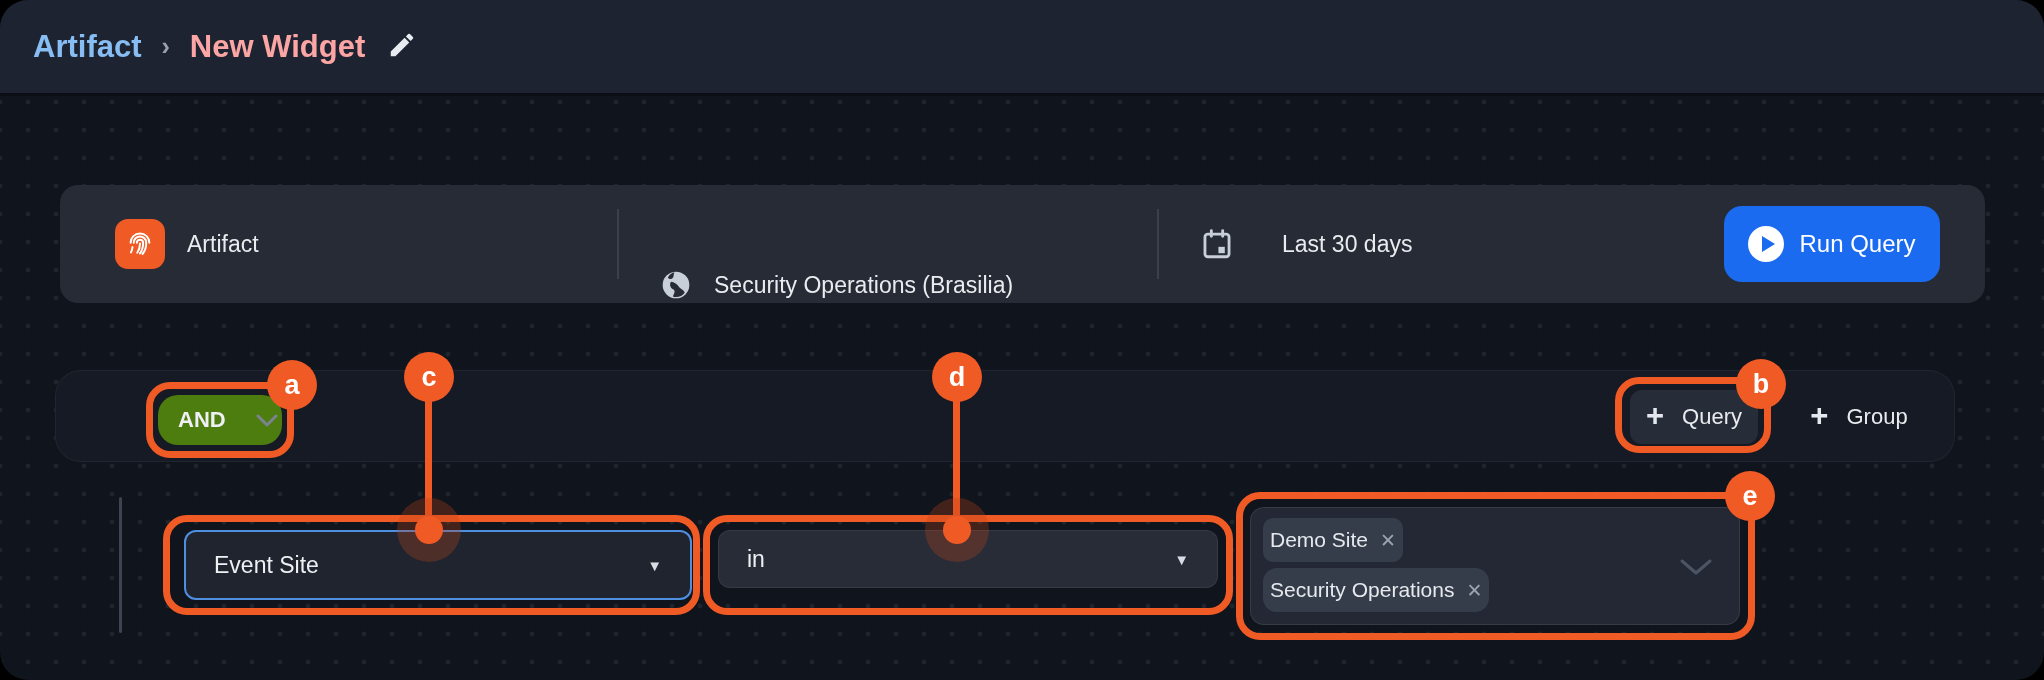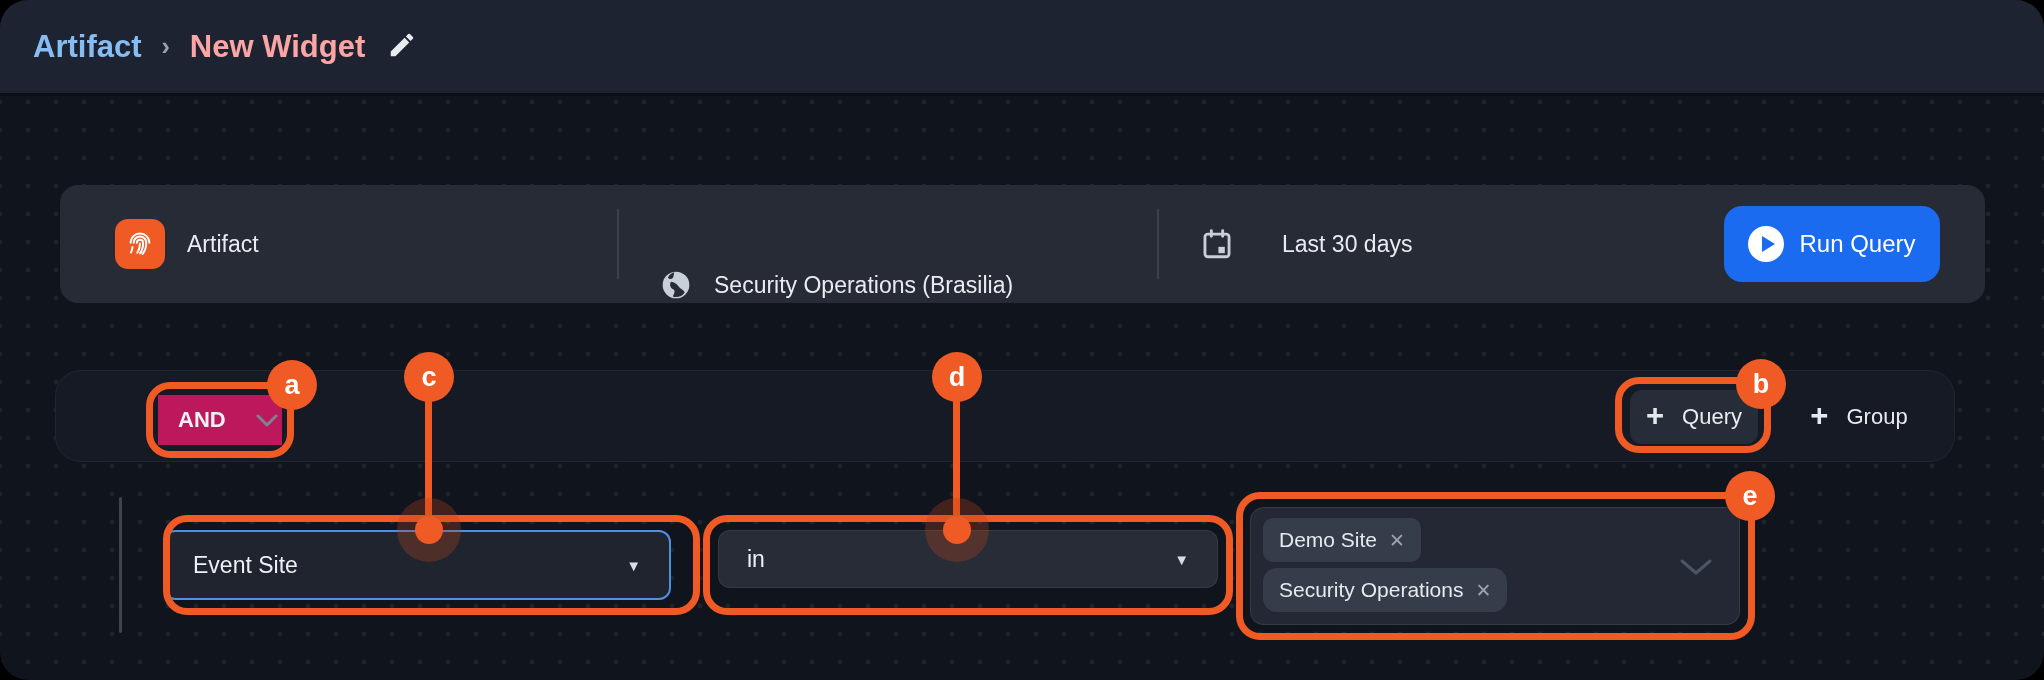--- a/index.html
+++ b/index.html
@@ -21,39 +21,39 @@
   .tb-item{position:absolute;top:0;height:100%;display:flex;align-items:center;gap:22px;color:#e9ebef;font-size:23px;cursor:pointer;}
   .tb-divider{position:absolute;top:24px;bottom:24px;width:2px;background:#3a404c;}
   .fp-badge{width:50px;height:50px;border-radius:13px;background:#f05a25;display:flex;align-items:center;justify-content:center;}
   .run-query{position:absolute;right:45px;top:21px;width:216px;height:76px;border:none;border-radius:18px;background:#1a6bf0;
     color:#fff;font-size:24px;font-family:inherit;display:flex;align-items:center;justify-content:center;gap:15px;cursor:pointer;}
   .play-circle{width:36px;height:36px;border-radius:50%;background:#fff;display:flex;align-items:center;justify-content:center;}
   .play-tri{width:0;height:0;border-left:13px solid #1a6bf0;border-top:8px solid transparent;border-bottom:8px solid transparent;margin-left:4px;}
   
   .group-panel{position:absolute;left:55px;top:370px;width:1900px;height:92px;background:#151a25;
     border:1px solid rgba(255,255,255,0.05);border-radius:26px;box-sizing:border-box;z-index:1;}
-  .and-btn{position:absolute;left:102px;top:24px;width:124px;height:50px;background:#be185d;border:none;border-radius:0;
+  .and-btn{position:absolute;left:102px;top:24px;width:124px;height:50px;background:#4d7c0f;border:none;border-radius:20px;
     display:flex;align-items:center;justify-content:space-between;padding:0 4px 0 20px;color:#eef0f3;font-weight:bold;
     font-size:22px;font-family:inherit;box-sizing:border-box;cursor:pointer;}
   .add-btn{position:absolute;top:19px;height:54px;border-radius:12px;display:flex;align-items:center;justify-content:center;gap:18px;
     color:#e9ebef;font-size:22px;font-family:inherit;border:none;cursor:pointer;}
   .add-field{left:1574px;width:128px;background:#272d38;}
   .add-group{left:1737px;width:132px;background:transparent;}
   .plus-glyph{font-size:31px;font-weight:bold;color:#e4e8ee;line-height:1;margin-top:-3px;}
   
   .indent-line{position:absolute;left:119px;top:497px;width:3px;height:136px;background:#3d4450;border-radius:2px;z-index:1;}
   .select-field{position:absolute;box-sizing:border-box;display:flex;align-items:center;justify-content:space-between;
     padding:0 28px;color:#eef0f4;font-size:23px;border-radius:12px;cursor:pointer;z-index:1;}
-  .field-select{left:163px;top:530px;width:508px;height:70px;background:#1f242e;border:2px solid #4e8fe0;}
+  .field-select{left:184px;top:530px;width:508px;height:70px;background:#1f242e;border:2px solid #4e8fe0;}
   .comparator-select{left:718px;top:530px;width:500px;height:58px;background:#272c37;border:1px solid rgba(255,255,255,0.07);}
   .caret{font-size:15px;color:#d9dde3;}
   .multiselect{position:absolute;left:1250px;top:507px;width:490px;height:118px;background:#232834;
     border:1px solid rgba(255,255,255,0.09);border-radius:14px;box-sizing:border-box;cursor:pointer;z-index:1;}
   .chip{position:absolute;left:12px;display:flex;align-items:center;gap:12px;background:#363d4a;border-radius:10px;
-    color:#e6e9ee;font-size:21px;padding:0 16px;height:44px;}
+    color:#e6e9ee;font-size:21px;padding:0 7px;height:44px;}
   .chip-1{top:10px;}
   .chip-2{top:60px;border-radius:14px;}
   .chip-x{color:#9aa2ae;font-size:19px;cursor:pointer;}
   .ms-chevron{position:absolute;right:26px;top:50px;}
   
   .hl-ring{position:absolute;border:7px solid #f05a25;border-radius:24px;box-sizing:border-box;pointer-events:none;z-index:3;}
   .ring-a{left:146px;top:382px;width:148px;height:76px;}
   .ring-b{left:1615px;top:377px;width:156px;height:76px;}
   .ring-c{left:163px;top:515px;width:537px;height:100px;}
   .ring-d{left:703px;top:515px;width:530px;height:100px;}

